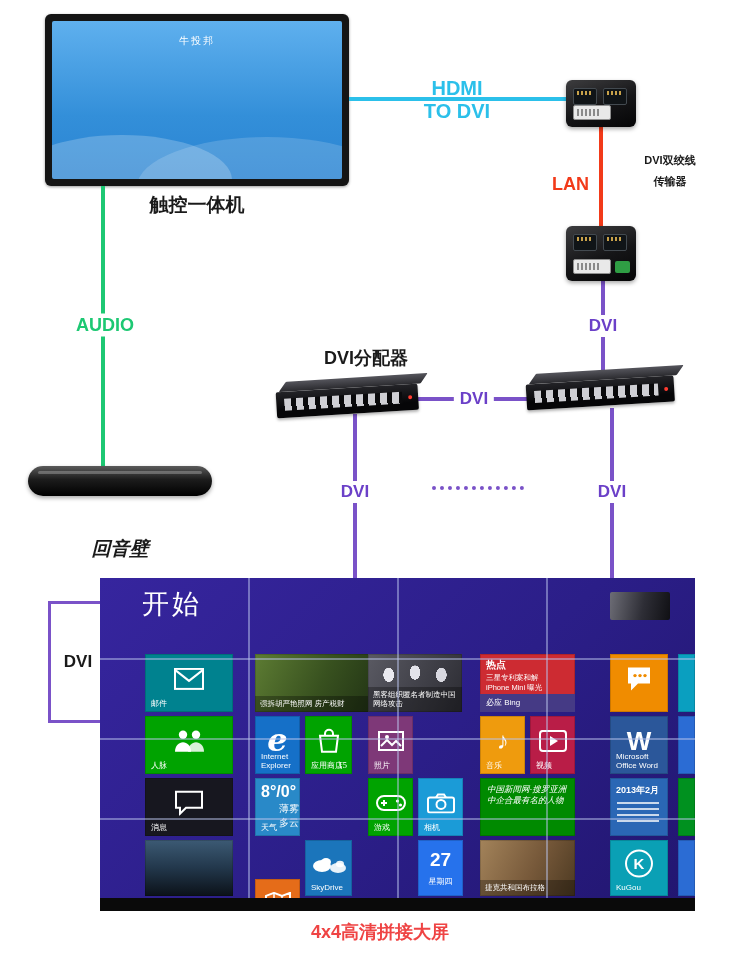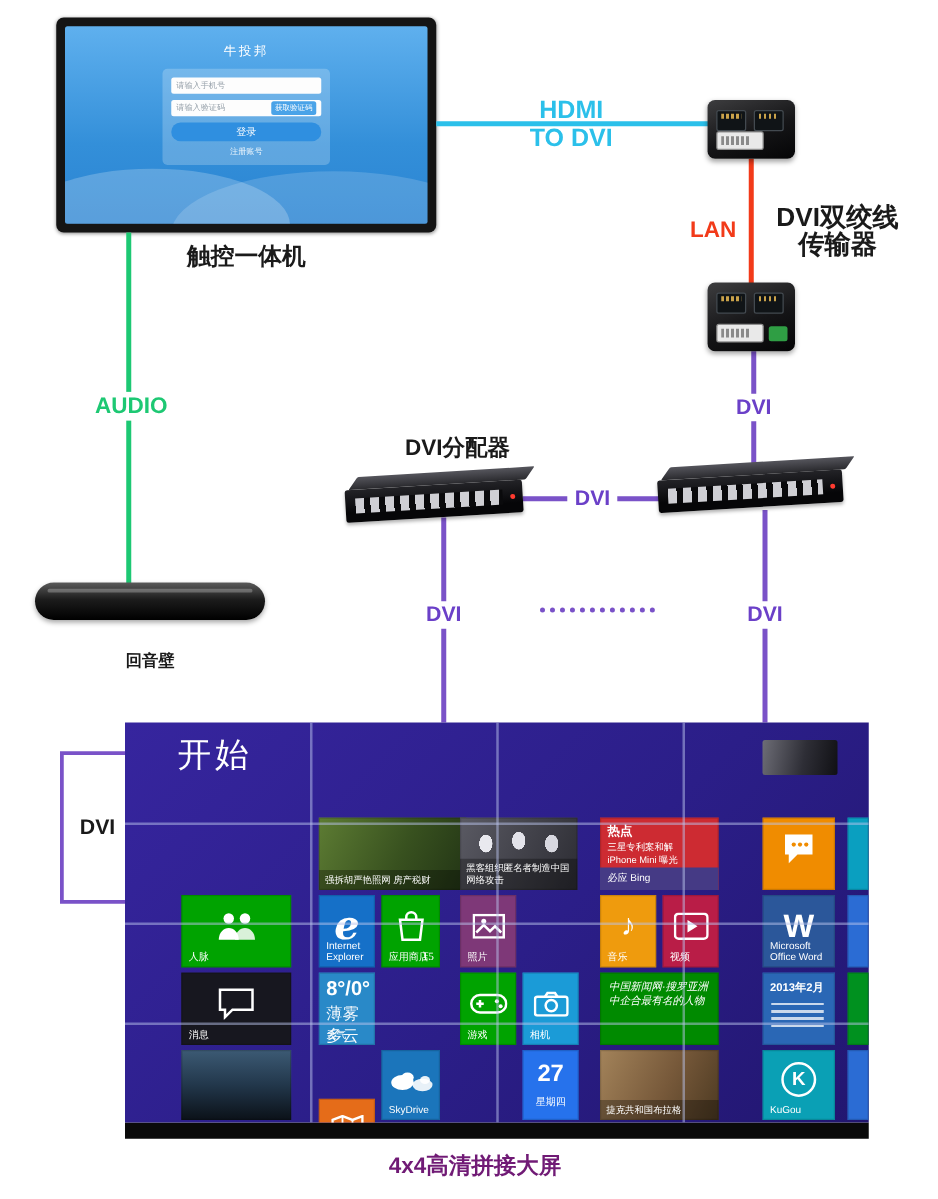--- a/index.html
+++ b/index.html
@@ -22,24 +22,24 @@
   .lbl-hdmi{left:457px;top:100px;transform:translate(-50%,-50%);color:var(--cyan);font-size:20px;text-align:center;line-height:23px;}
   .lbl-lan{left:593px;top:184px;transform:translate(-100%,-50%);color:var(--red);font-size:18px;padding-right:4px;}
   .lbl-audio{left:105px;top:325px;color:var(--green);font-size:18px;}
   .lbl-dvi-1{left:603px;top:326px;color:var(--label-purple);font-size:17px;}
   .lbl-dvi-h{left:474px;top:399px;color:var(--label-purple);font-size:17px;}
   .lbl-dvi-2{left:612px;top:492px;color:var(--label-purple);font-size:17px;}
   .lbl-dvi-3{left:355px;top:492px;color:var(--label-purple);font-size:17px;}
 
   .dev-label{position:absolute;font-weight:bold;color:#1a1a1a;text-align:center;}
   .lbl-monitor{left:45px;top:192px;width:304px;font-size:19px;}
-  .lbl-soundbar{left:30px;top:520px;width:180px;font-size:13px;}
+  .lbl-soundbar{left:30px;top:536px;width:180px;font-size:19px;font-style:italic;}
   .lbl-splitter{left:276px;top:346px;width:180px;font-size:18px;}
-  .lbl-extender{left:612px;top:164px;width:116px;font-size:21px;line-height:21px;}
-  .wall-caption{position:absolute;left:100px;top:920px;width:560px;text-align:center;font-weight:bold;font-size:18px;color:#701a75;}
+  .lbl-extender{left:612px;top:150px;width:116px;font-size:11px;line-height:21px;}
+  .wall-caption{position:absolute;left:100px;top:920px;width:560px;text-align:center;font-weight:bold;font-size:18px;color:#ef4444;}
 
   
   .monitor{position:absolute;left:45px;top:14px;width:304px;height:172px;background:#151515;border-radius:6px;padding:0;box-shadow:0 1px 3px rgba(0,0,0,.4);}
   .m-screen{position:absolute;left:7px;top:7px;right:7px;bottom:7px;border-radius:2px;overflow:hidden;background:linear-gradient(180deg,#5fb0ee 0%,#338fd9 60%,#2b84d2 100%);text-align:center;}
   .wave{position:absolute;border-radius:50%;}
   .wv1{left:-40px;bottom:-46px;width:220px;height:90px;background:rgba(255,255,255,.22);}
   .wv2{right:-55px;bottom:-58px;width:260px;height:100px;background:rgba(255,255,255,.16);}
   .m-logo{position:relative;margin-top:13px;color:#fff;font-size:10px;letter-spacing:2px;}
   .m-card{position:relative;width:120px;margin:7px auto 0;background:rgba(255,255,255,.22);border-radius:4px;padding:7px 7px 6px;}
   .m-field{height:13px;background:#fdfdfd;border-radius:2px;margin-bottom:5px;display:flex;align-items:center;justify-content:space-between;padding:0 4px;font-size:6.5px;color:#98a2ab;text-align:left;}
@@ -87,21 +87,21 @@
 
   
   .tiles{position:absolute;inset:0;}
   .tile{position:absolute;color:#fff;overflow:hidden;box-shadow:0 0 0 1px rgba(0,0,0,.15) inset;}
   .tile .ticon{position:absolute;left:50%;top:44%;transform:translate(-50%,-55%);display:flex;align-items:center;justify-content:center;}
   .tile .tlabel{position:absolute;left:6px;bottom:4px;font-size:8px;line-height:1.15;max-width:90%;}
   .tile .badge{position:absolute;right:5px;bottom:4px;font-size:9px;font-family:Liberation Serif, serif;}
   .tile .ttext{position:absolute;left:0;right:0;bottom:0;padding:3px 5px;font-size:7.5px;line-height:1.3;background:rgba(0,0,0,.3);}
   .kind-text .paragraph{padding:6px 7px;font-size:8.5px;line-height:1.35;font-style:italic;}
   .kind-weather .big{font-size:16px;font-weight:bold;margin:5px 0 1px 6px;}
-  .kind-weather .sub{font-size:13px;margin-left:6px;opacity:.95;}
+  .kind-weather .sub{font-size:10px;margin-left:24px;opacity:.95;}
   .kind-calendar{text-align:center;}
   .kind-calendar .big{font-size:19px;font-weight:bold;margin-top:9px;}
   .kind-calendar .sub{font-size:8px;margin-top:5px;}
   .kind-doc .big{font-size:9px;font-weight:bold;margin:6px 6px 18px;}
   .doc-bars{position:absolute;left:7px;right:9px;top:24px;height:22px;background:repeating-linear-gradient(180deg,rgba(255,255,255,.75) 0 2px,rgba(255,255,255,0) 2px 6px);}
   .kind-hot .hot-main{padding:4px 6px;}
   .kind-hot .hl1{font-size:10px;font-weight:bold;margin-bottom:1px;}
   .kind-hot .hl{font-size:7.5px;line-height:1.35;}
   .kind-hot .tfooter{position:absolute;left:0;right:0;bottom:0;background:#453a85;font-size:8px;padding:3px 6px 4px;}
   .glyph-e{font-family:"DejaVu Serif","Liberation Serif",serif;font-style:italic;font-weight:bold;font-size:32px;line-height:1;}
@@ -112,31 +112,20 @@
 </head>
 <body>
 
 <div class="stage">
 
   <div class="monitor">
     <div class="m-screen">
       <div class="wave wv1"></div>
       <div class="wave wv2"></div>
       <div class="m-logo">牛投邦</div>
-      <div class="m-card">
-        <div class="m-field">
-          <span>请输入手机号</span>
-        </div>
-        <div class="m-field">
-          <span>请输入验证码</span>
-          <span class="m-code-btn">获取验证码</span>
-        </div>
-        <div class="m-login">登录</div>
-        <div class="m-reg">注册账号</div>
-      </div>
     </div>
   </div>
   <div class="dev-label lbl-monitor">触控一体机</div>
 
   <div class="line cyan-line"></div>
   <div class="line red-line"></div>
   <div class="line green-line"></div>
   <div class="line p-line-1"></div>
   <div class="line p-line-h"></div>
   <div class="line p-line-2"></div>
@@ -191,20 +180,29 @@
 
   <div class="dvi-input-box">
     <span>DVI</span>
   </div>
 
   <div class="wall">
     <div class="wall-screen">
       <div class="start-title">开始</div>
       <div class="avatar"></div>
       <div class="tiles">
+          <div class="tile" style="left: 45px; top: 76px; width: 88px; height: 58px; background: rgb(0, 130, 143);">
+            <span class="ticon">
+              <svg width="30" height="22" viewBox="0 0 30 22">
+                <rect x="1" y="1" width="28" height="20" fill="none" stroke="#fff" stroke-width="2"></rect>
+                <path d="M1 2l14 11L29 2" fill="none" stroke="#fff" stroke-width="2"></path>
+              </svg>
+            </span>
+            <span class="tlabel">邮件</span>
+          </div>
           <div class="tile kind-photo" style="left: 155px; top: 76px; width: 118px; height: 58px; background: linear-gradient(115deg, rgb(93, 124, 51), rgb(56, 81, 31) 55%, rgb(34, 52, 21));">
             <div class="ttext">强拆胡严艳照网 房产税财</div>
           </div>
           <div class="tile kind-photo" style="left: 268px; top: 76px; width: 94px; height: 58px; background: radial-gradient(9px 12px at 22% 36%, rgb(233, 233, 239) 58%, rgba(0, 0, 0, 0) 60%), radial-gradient(9px 12px at 50% 32%, rgb(227, 227, 234) 58%, rgba(0, 0, 0, 0) 60%), radial-gradient(9px 12px at 78% 36%, rgb(216, 216, 224) 58%, rgba(0, 0, 0, 0) 60%), linear-gradient(115deg, rgb(90, 90, 99), rgb(44, 44, 51));">
             <div class="ttext">黑客组织匿名者制造中国网络攻击</div>
           </div>
           <div class="tile kind-hot" style="left: 380px; top: 76px; width: 95px; height: 58px; background: rgb(205, 43, 50);">
             <div class="hot-main">
               <div class="hl1">热点</div>
               <div class="hl">三星专利案和解</div>

